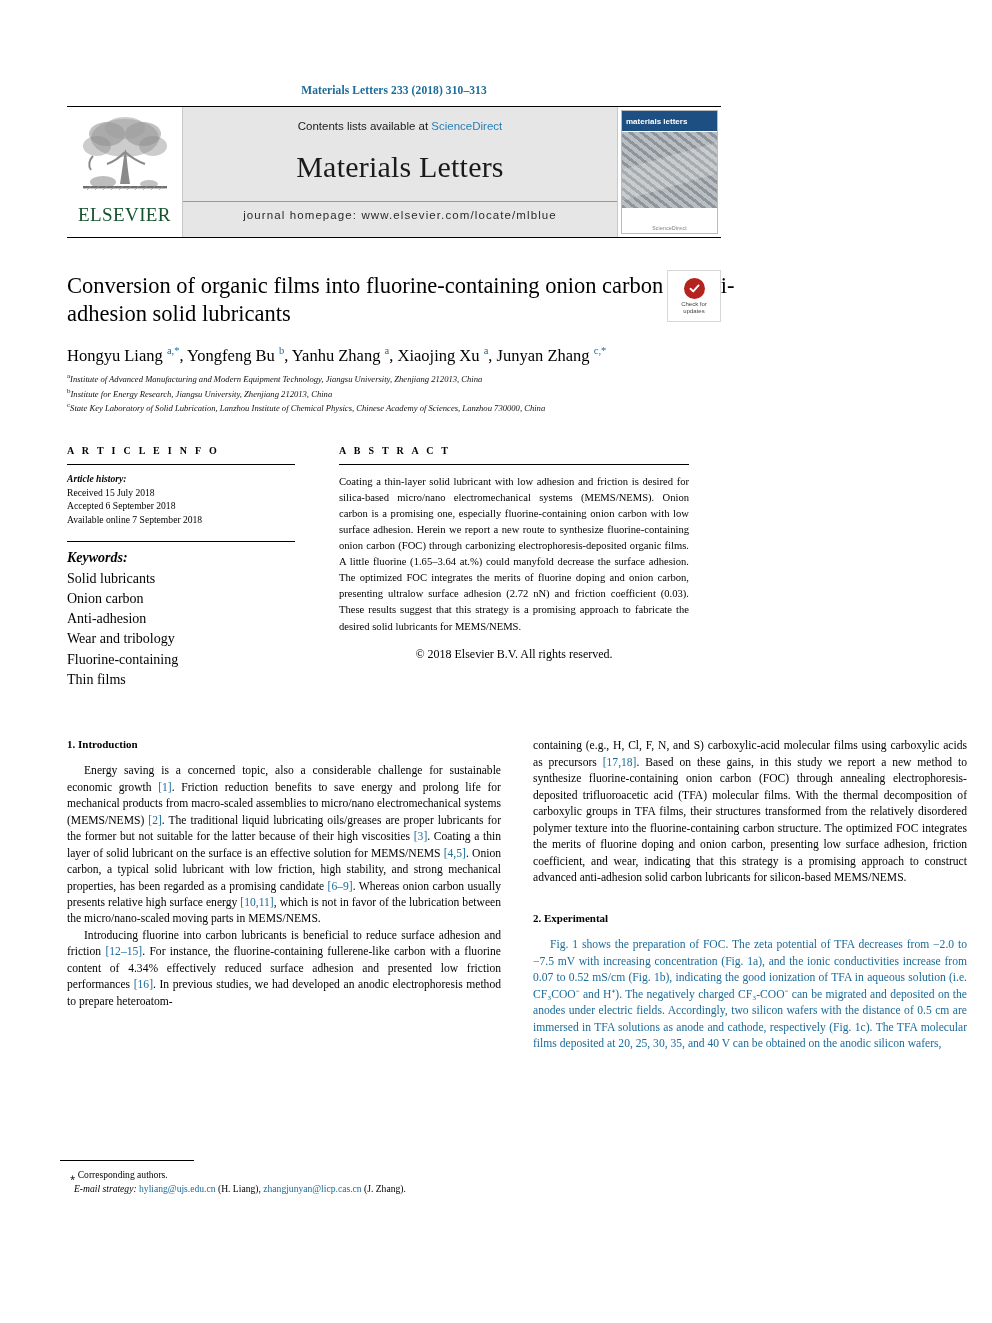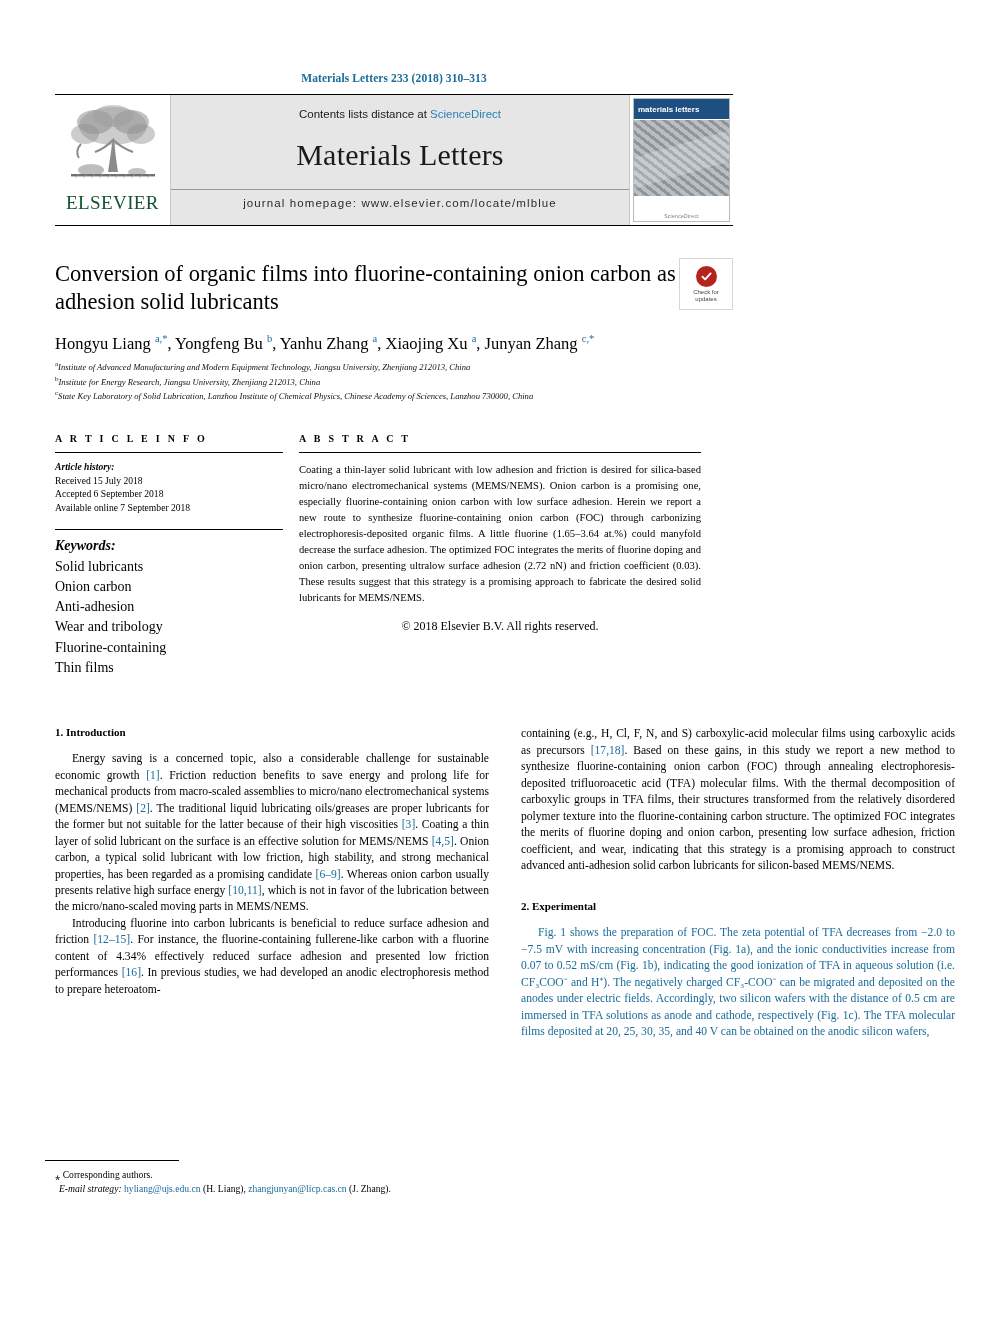--- a/index.html
+++ b/index.html
@@ -11,21 +11,21 @@
   body {
     width: 992px; height: 1323px;
     position: relative;
     font-family: "Liberation Serif", "DejaVu Serif", serif;
     color: #000;
     overflow: hidden;
   }
   .page {
     position: relative;
     width: 788px; height: 1323px;
-    padding: 0;
+    padding: 12px;
   }
 
   
   .running-head {
     text-align: center;
     font-family: "Liberation Serif", serif;
     font-weight: bold;
     font-size: 11.5px;
     color: #1a6b9a;
     padding-top: 72px;
@@ -196,21 +196,21 @@
     font-style: italic;
     line-height: 1.48;
     color: #111;
   }
   .aff .lbl { font-style: normal; font-size: 7px; vertical-align: super; }
 
   
   .info-abs {
     margin: 30px 87px 0 55px;
     display: flex;
-    gap: 16px;
+    gap: 44px;
   }
   .col-info { width: 228px; flex: 0 0 228px; }
   .col-abs  { flex: 1 1 auto; }
   .sec-head {
     font-family: "Liberation Serif", serif;
     font-weight: bold;
     font-size: 10px;
     letter-spacing: 2.8px;
     color: #000;
   }
@@ -265,21 +265,21 @@
     text-align: justify;
     text-indent: 17px;
     margin: 0;
   }
   .para + .para { margin-top: 0; }
   .ref { color: #1a6b9a; }
 
   
   .footnote {
     position: absolute;
-    left: 45px;
+    left: 60px;
     top: 1160px;
     width: 434px;
   }
   .fn-rule {
     width: 134px;
     border-top: 0.8px solid #000;
     margin-bottom: 7px;
   }
   .fn-text {
     font-family: "Liberation Serif", serif;
@@ -323,21 +323,21 @@
         <ellipse cx="72" cy="72" rx="9" ry="4" fill="#9a9a9a" opacity=".6"></ellipse>
         <rect x="6" y="74" width="84" height="2.4" fill="#6f6f6f"></rect>
         <g stroke="#9a9a9a" stroke-width="1" opacity=".7">
           <path d="M10 78 L14 74 M18 78 L22 74 M26 78 L30 74 M34 78 L38 74 M42 78 L46 74 M50 78 L54 74 M58 78 L62 74 M66 78 L70 74 M74 78 L78 74 M82 78 L86 74"></path>
         </g>
       </svg>
       <div class="elsevier-word">ELSEVIER</div>
     </div>
 
     <div class="center-box">
-      <div class="contents-line"><span>Contents lists distance at </span><span class="sd">ScienceDirect</span></div>
+      <div class="contents-line"><span>Contents lists available at </span><span class="sd">ScienceDirect</span></div>
       <div class="journal-title">Materials Letters</div>
       <div class="homepage-rule"></div>
       <div class="homepage-line">journal homepage: www.elsevier.com/locate/mlblue</div>
     </div>
 
     <div class="cover-box">
       <div class="cover-inner">
         <div class="cover-head">materials letters</div>
         <div class="cover-img"></div>
         <div class="cover-foot">ScienceDirect</div>

